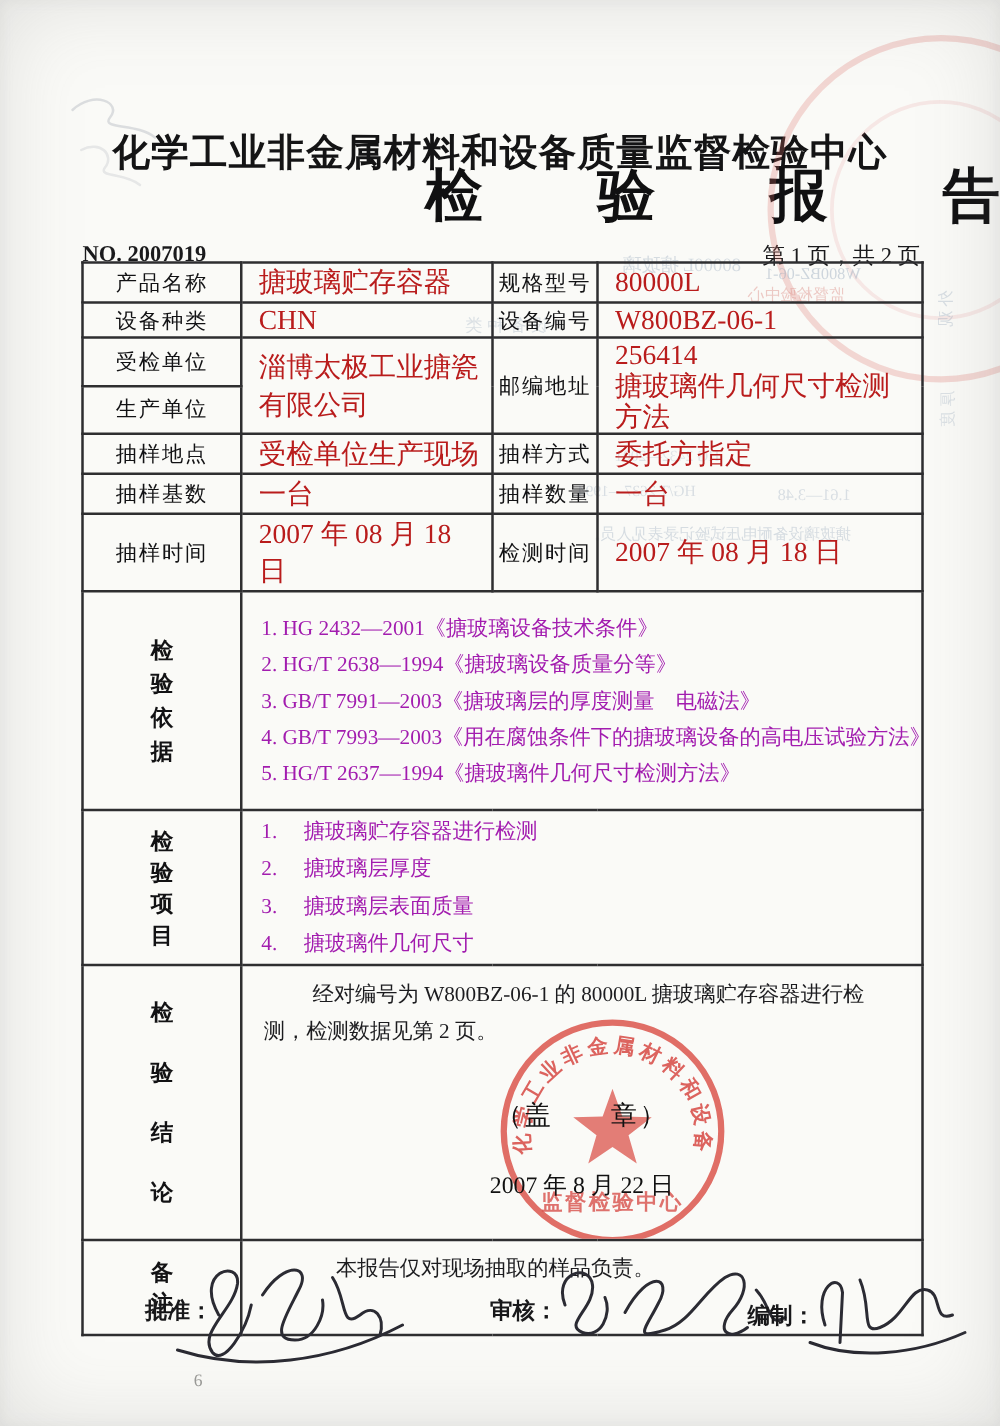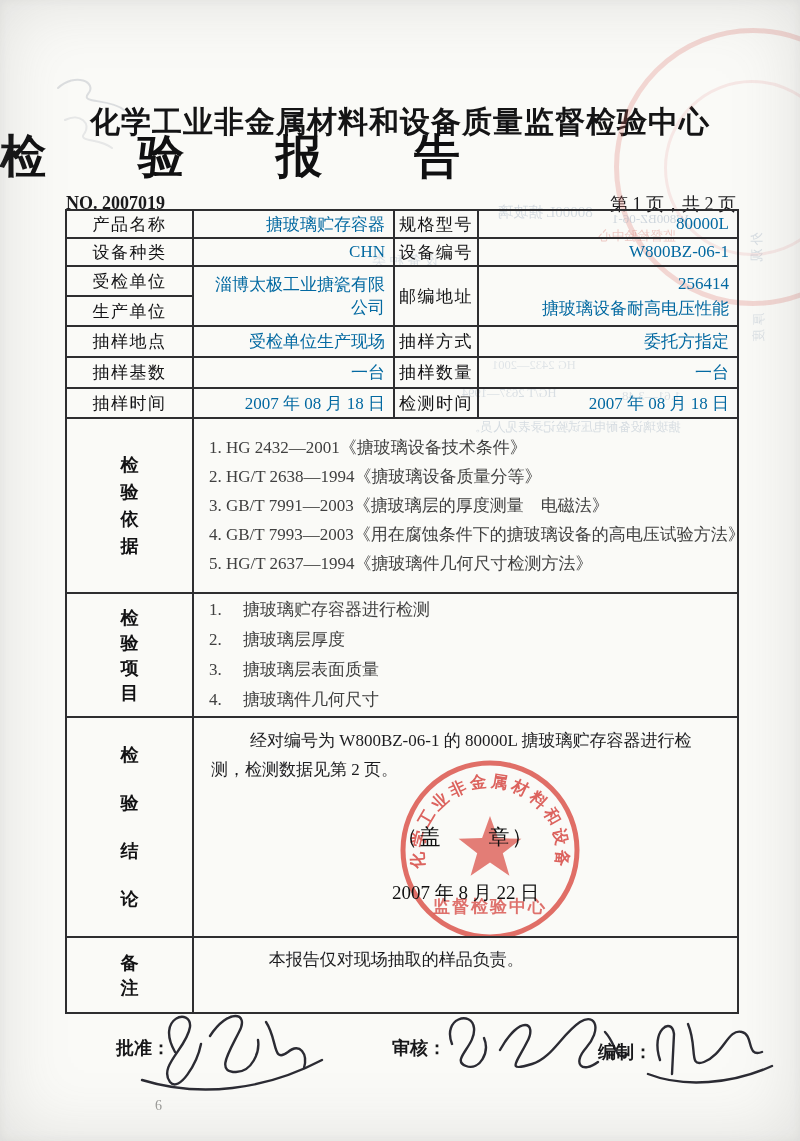--- a/index.html
+++ b/index.html
@@ -12,21 +12,21 @@
   .paper-vignette{
     position:absolute;inset:0;pointer-events:none;z-index:50;
     box-shadow:inset 0 0 70px rgba(120,120,118,.20), inset 0 0 12px rgba(150,150,148,.12);
   }
   
   .org-title{
     position:absolute;top:80px;left:0;width:100%;text-align:center;
     font-size:30px;font-weight:bold;letter-spacing:1px;color:#141415;margin-top:22px;
   }
   .report-title{
-    position:absolute;top:126px;left:0;width:100%;text-align:left;
+    position:absolute;top:126px;left:0;width:100%;text-align:right;
     font-size:46px;font-weight:bold;color:#101011;
   }
   .no-line{
     position:absolute;top:193px;left:66px;
     font-family:"Liberation Serif",serif;font-size:18px;font-weight:bold;color:#1a1a1c;
   }
   .page-info{
     position:absolute;top:192px;right:64px;
     font-family:"Liberation Serif",serif;font-size:18px;color:#1a1a1c;
   }
@@ -35,34 +35,33 @@
     position:absolute;left:65px;top:209px;width:672px;
     border-collapse:collapse;table-layout:fixed;z-index:5;
   }
   table.report td{
     border:2px solid #2e2e30;overflow:hidden;
   }
   td.lbl{
     font-weight:normal;font-size:17px;text-align:center;letter-spacing:1.5px;color:#121214;
   }
   td.val{
-    font-family:"Liberation Serif",serif;font-size:17px;color:#0369a1;
+    font-family:"Liberation Serif",serif;font-size:22px;color:#b91c1c;
     padding:0 8px 0 13px;
-    text-align:right;
   }
   td.vlbl{
     font-weight:bold;font-size:18px;color:#121214;text-align:center;vertical-align:middle;
   }
   .vstack{display:flex;flex-direction:column;align-items:center;justify-content:center;height:100%;}
   .vstack span{display:block;line-height:1;}
   .g6 span{margin:3.5px 0;}
   .g8 span{margin:4.5px 0;}
   .gwide span{margin:15px 0;}
   td.listcell{
-    font-family:"Liberation Serif",serif;font-size:17px;color:#404040;
+    font-family:"Liberation Serif",serif;font-size:17px;color:#a21caf;
     vertical-align:middle;padding-left:15px;
   }
   .basis-line{line-height:29px;white-space:nowrap;}
   .item-line{line-height:30px;white-space:nowrap;}
   .item-line .inum{display:inline-block;width:34px;}
   td.conclusion-cell{position:relative;vertical-align:top;
     font-family:"Liberation Serif",serif;font-size:17px;color:#1c1c1f;}
   .conclusion-text{
     padding:7px 14px 0 16px;text-indent:2.3em;line-height:29px;
   }
@@ -163,21 +162,21 @@
     <td class="lbl">设备编号</td>
     <td class="val">W800BZ-06-1</td>
   </tr>
   <tr style="height:30px">
     <td class="lbl">受检单位</td>
     <td class="val" rowspan="2">淄博太极工业搪瓷有限公司</td>
     <td class="lbl" rowspan="2">邮编地址</td>
     <td class="val" rowspan="2">
       <div class="postal-lines">
         <div>256414</div>
-        <div>搪玻璃设备耐高电压性能</div>
+        <div>搪玻璃件几何尺寸检测方法</div>
       </div>
     </td>
   </tr>
   <tr style="height:30px">
     <td class="lbl">生产单位</td>
   </tr>
   <tr style="height:31px">
     <td class="lbl">抽样地点</td>
     <td class="val">受检单位生产现场</td>
     <td class="lbl">抽样方式</td>

